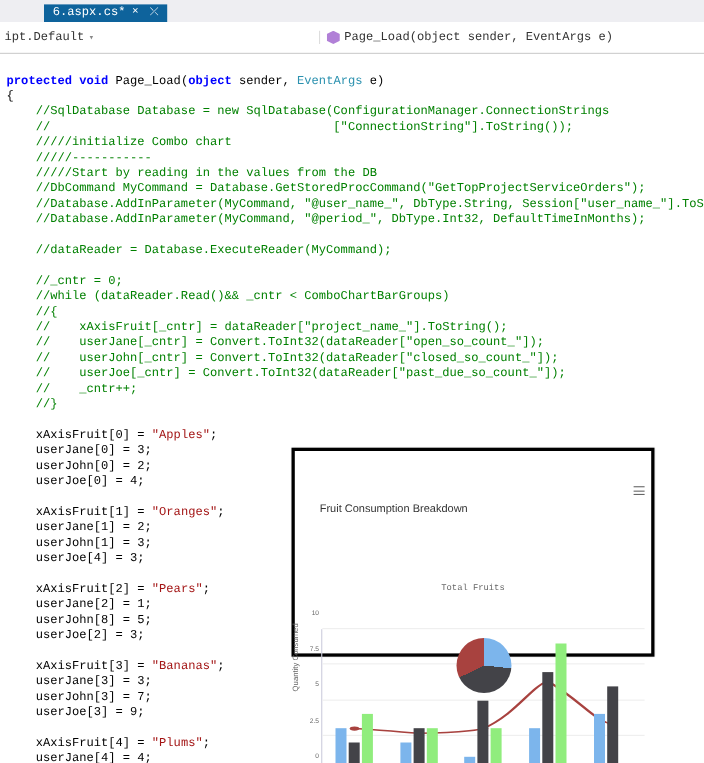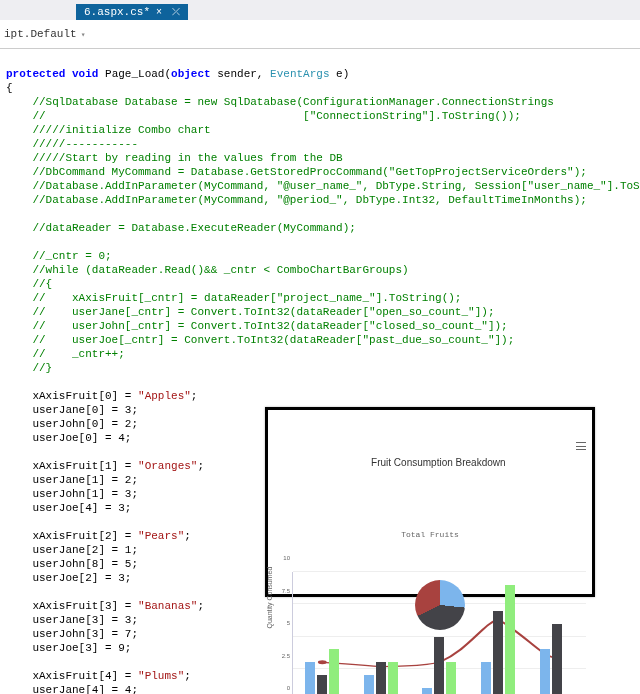--- a/index.html
+++ b/index.html
@@ -16,23 +16,21 @@
       display: flex;
       align-items: flex-end;
       padding-left: 40px;
     }
     .tab {
       background: #0e639c;
       color: #fff;
       padding: 2px 8px;
       font-size: 11px;
       display: flex;
-      align-items: center;
       gap: 6px;
-      margin-left: 36px;
     }
     .tab-close {
       cursor: pointer;
       font-size: 10px;
     }
     .pin-icon {
       font-size: 10px;
       margin-left: 4px;
     }
     .breadcrumb-bar {
@@ -85,21 +83,20 @@
       top: 358px;
       left: 265px;
       width: 330px;
       height: 190px;
       background: #fff;
       border: 3px solid #000;
       box-shadow: 0 0 2px rgba(0,0,0,.3);
       padding: 4px 6px;
     }
     .ct-title {
-      text-align: center;
       font-family: Arial, sans-serif;
       font-size: 10px;
       color: #333;
       position: relative;
     }
     .ct-burger {
       position: absolute;
       right: 0; top: 0;
       width: 10px; height: 8px;
       display: flex;
@@ -208,20 +205,24 @@
     <span>6.aspx.cs*</span>
     <span class="tab-close">×</span>
     <span class="pin-icon">⤫</span>
   </div>
 </div>
 
 <div class="breadcrumb-bar">
   <div class="bc-left">
     <span>ipt.Default</span>
     <span class="bc-dd">▾</span>
+  </div>
+  <div class="bc-right">
+    <span class="method-icon"></span>
+    <span>Page_Load(object sender, EventArgs e)</span>
   </div>
 </div>
 
 <div class="editor">
 <span class="kw">protected void </span><span>Page_Load(</span><span class="kw">object</span><span> sender, </span><span class="type">EventArgs</span><span> e)</span>
 <span>{</span>
 <span class="cm">    //SqlDatabase Database = new SqlDatabase(ConfigurationManager.ConnectionStrings</span>
 <span class="cm">    //                                       ["ConnectionString"].ToString());</span>
 <span class="cm">    /////initialize Combo chart</span>
 <span class="cm">    /////-----------</span>

